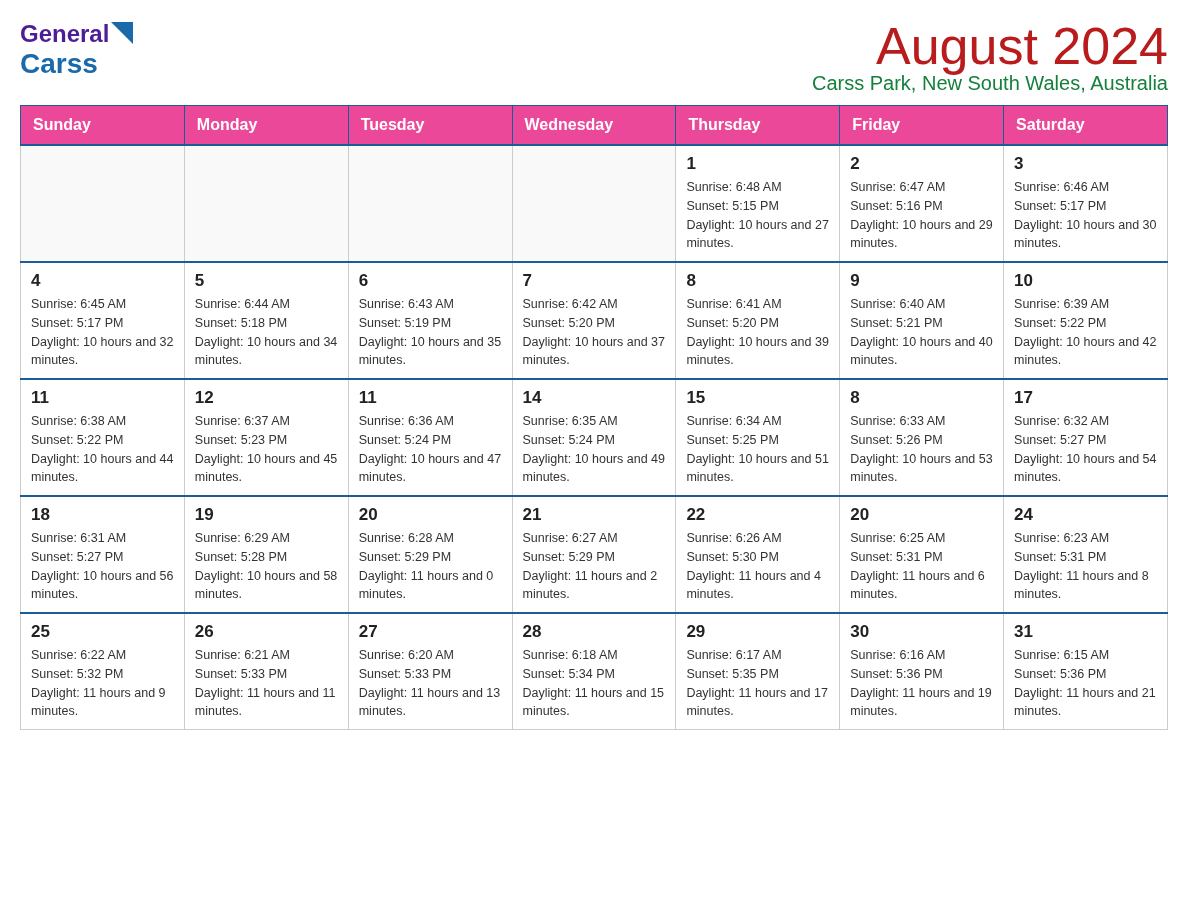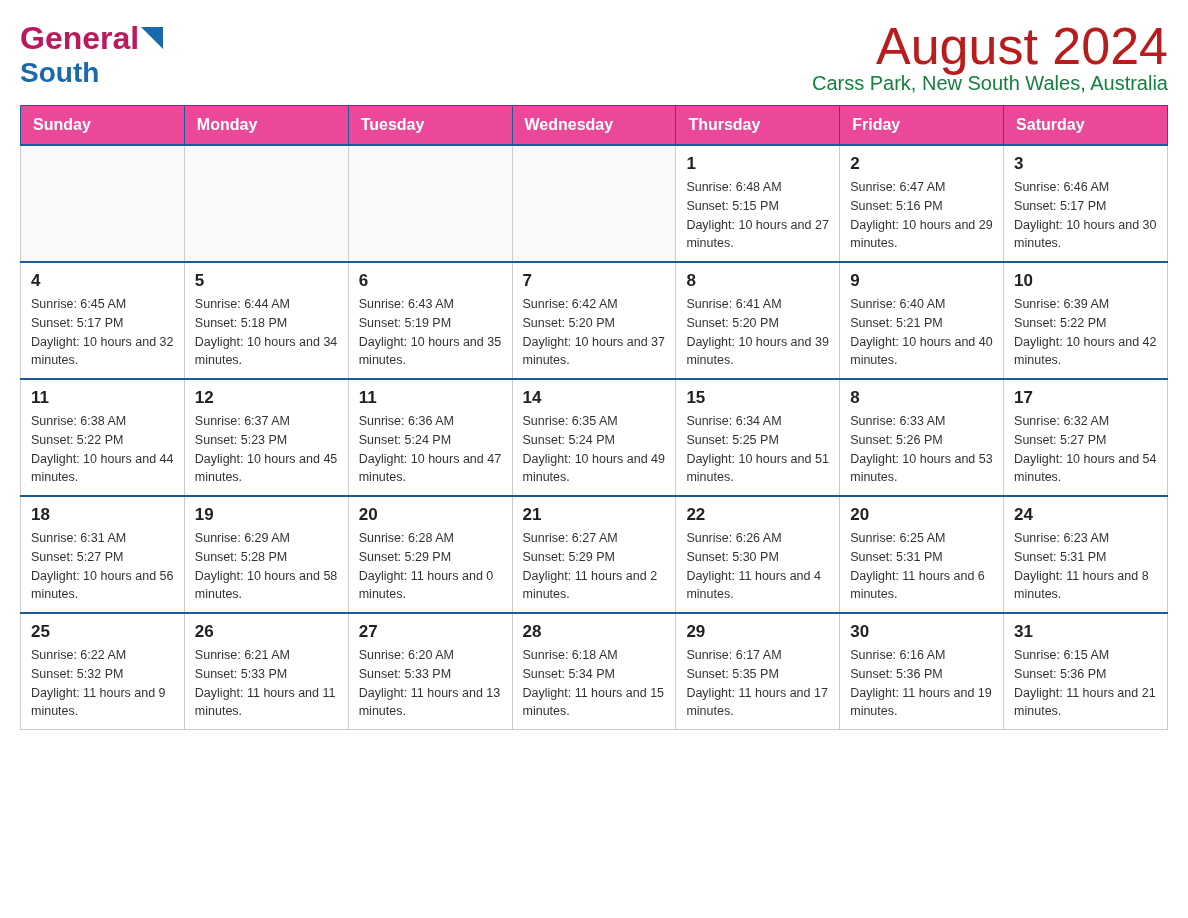--- a/index.html
+++ b/index.html
@@ -15,22 +15,22 @@
       justify-content: space-between;
       align-items: flex-start;
       margin-bottom: 10px;
     }
     .logo {
       display: flex;
       flex-direction: column;
       align-items: flex-start;
     }
     .logo-general {
-      color: #be185d;
-      font-size: 32px;
+      color: #4c1d95;
+      font-size: 24px;
       font-weight: bold;
     }
     .logo-blue {
       color: #1a6aab;
       font-size: 28px;
       font-weight: bold;
     }
     .title-section {
       text-align: right;
     }
@@ -94,21 +94,21 @@
 <body>
 
 <div class="header">
   <div class="logo">
     <div class="logo-line">
       <span class="logo-general">General</span>
       <svg width="22" height="22" viewBox="0 0 22 22" style="margin-left:2px;margin-bottom:2px;">
         <polygon points="0,0 22,0 22,22" fill="#1a6aab"></polygon>
       </svg>
     </div>
-    <span class="logo-blue">South</span>
+    <span class="logo-blue">Carss</span>
   </div>
   <div class="title-section">
     <div class="month-title">August 2024</div>
     <div class="location">Carss Park, New South Wales, Australia</div>
   </div>
 </div>
 
 <table class="calendar">
   <thead>
     <tr>

